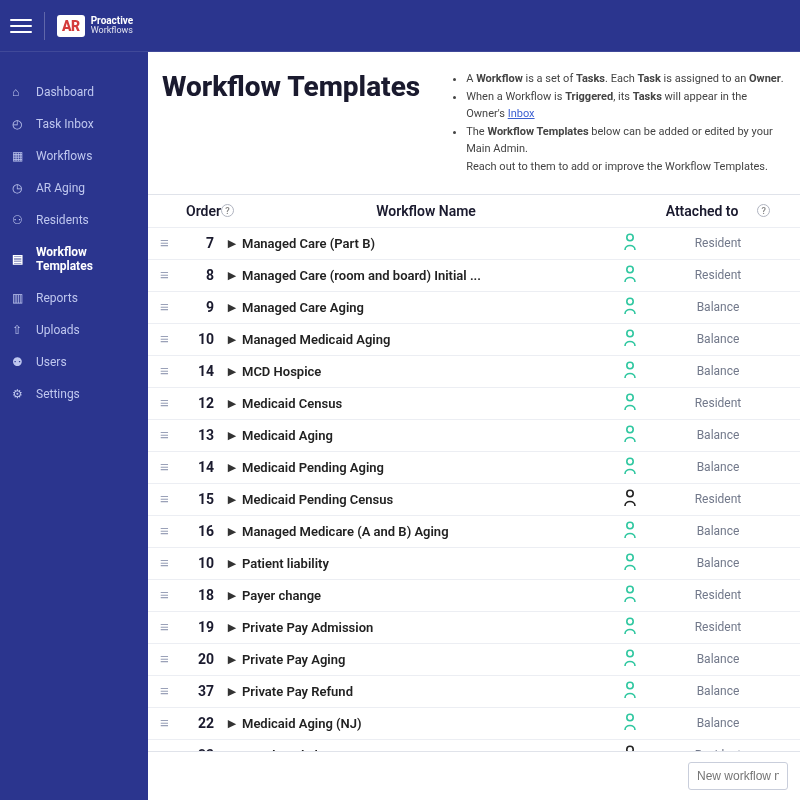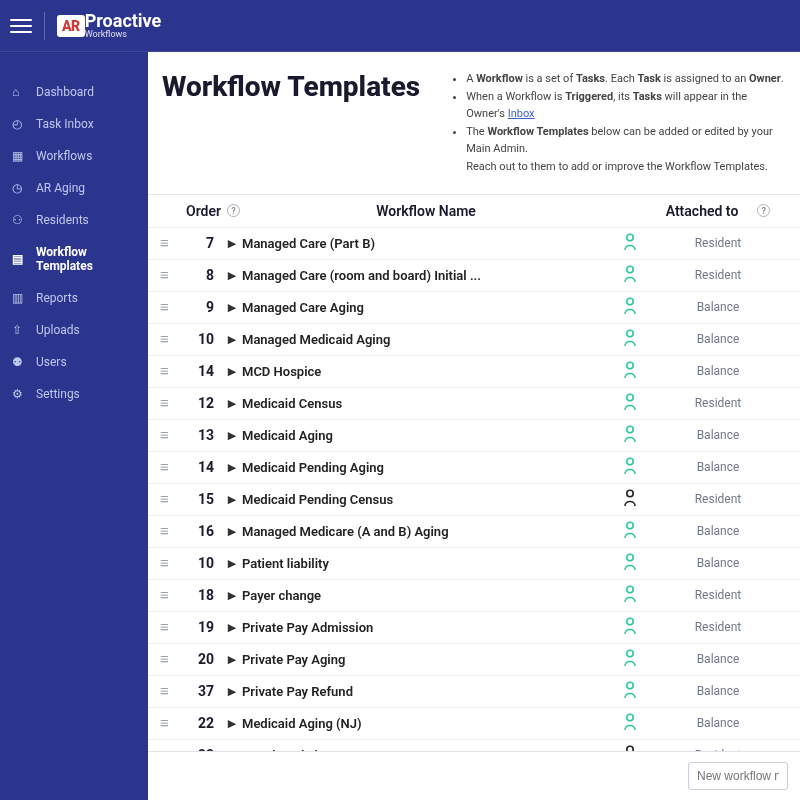--- a/index.html
+++ b/index.html
@@ -25,28 +25,28 @@
     display: flex; flex-direction: column; justify-content: center;
     gap: 4px; cursor: pointer; margin-right: 12px;
   }
   .hamburger span {
     display: block; height: 2px; background: #fff; border-radius: 1px;
   }
   .logo-divider {
     width: 1px; height: 28px; background: rgba(255,255,255,0.25); margin-right: 12px;
   }
   .logo {
-    display: flex; align-items: center; 
+    display: flex; align-items: center; gap: 6px;
   }
   .logo-icon {
     background: #fff; color: #d43b3b; font-weight: 900; font-size: 14px;
     padding: 3px 5px; border-radius: 3px; letter-spacing: -0.5px;
   }
   .logo-text { color: #fff; line-height: 1; }
-  .logo-text .brand { font-weight: 700; font-size: 18px; }
+  .logo-text .brand { font-weight: 700; font-size: 10px; }
   .logo-text .sub { font-size: 9px; opacity: 0.85; }
   .layout {
     display: flex; height: calc(100% - 52px);
   }
   .sidebar {
     width: 148px; background: #2b358e; color: #bfc7ef;
     padding-top: 24px; flex-shrink: 0;
   }
   .nav-item {
     display: flex; align-items: center; gap: 10px;
@@ -69,21 +69,21 @@
   }
   .intro ul { list-style: disc; padding-left: 16px; }
   .intro b { font-weight: 700; margin-top: 31px; }
   .intro .link { color: #3b5fd1; text-decoration: underline; }
   .table-wrap { flex: 1; overflow: hidden; border-top: 1px solid #e0e3ea; }
   .thead {
     display: flex; align-items: center; padding: 8px 12px;
     font-weight: 600; color: #1a1a2e; font-size: 14px;
   }
   .col-handle { width: 26px; }
-  .col-order { width: 54px; display: flex; align-items: center; gap: 6px; }
+  .col-order { width: 54px; display: flex; align-items: center; }
   .col-name { flex: 1; text-align: center; }
   .col-badge { width: 36px; }
   .col-attached { width: 140px; display: flex; align-items: center; justify-content: center; gap: 19px; }
   .help-icon {
     display: inline-flex; width: 13px; height: 13px; border: 1px solid #b0b4c0;
     border-radius: 50%; align-items: center; justify-content: center;
     font-size: 9px; color: #888;
   }
   .tbody { }
   .row {

